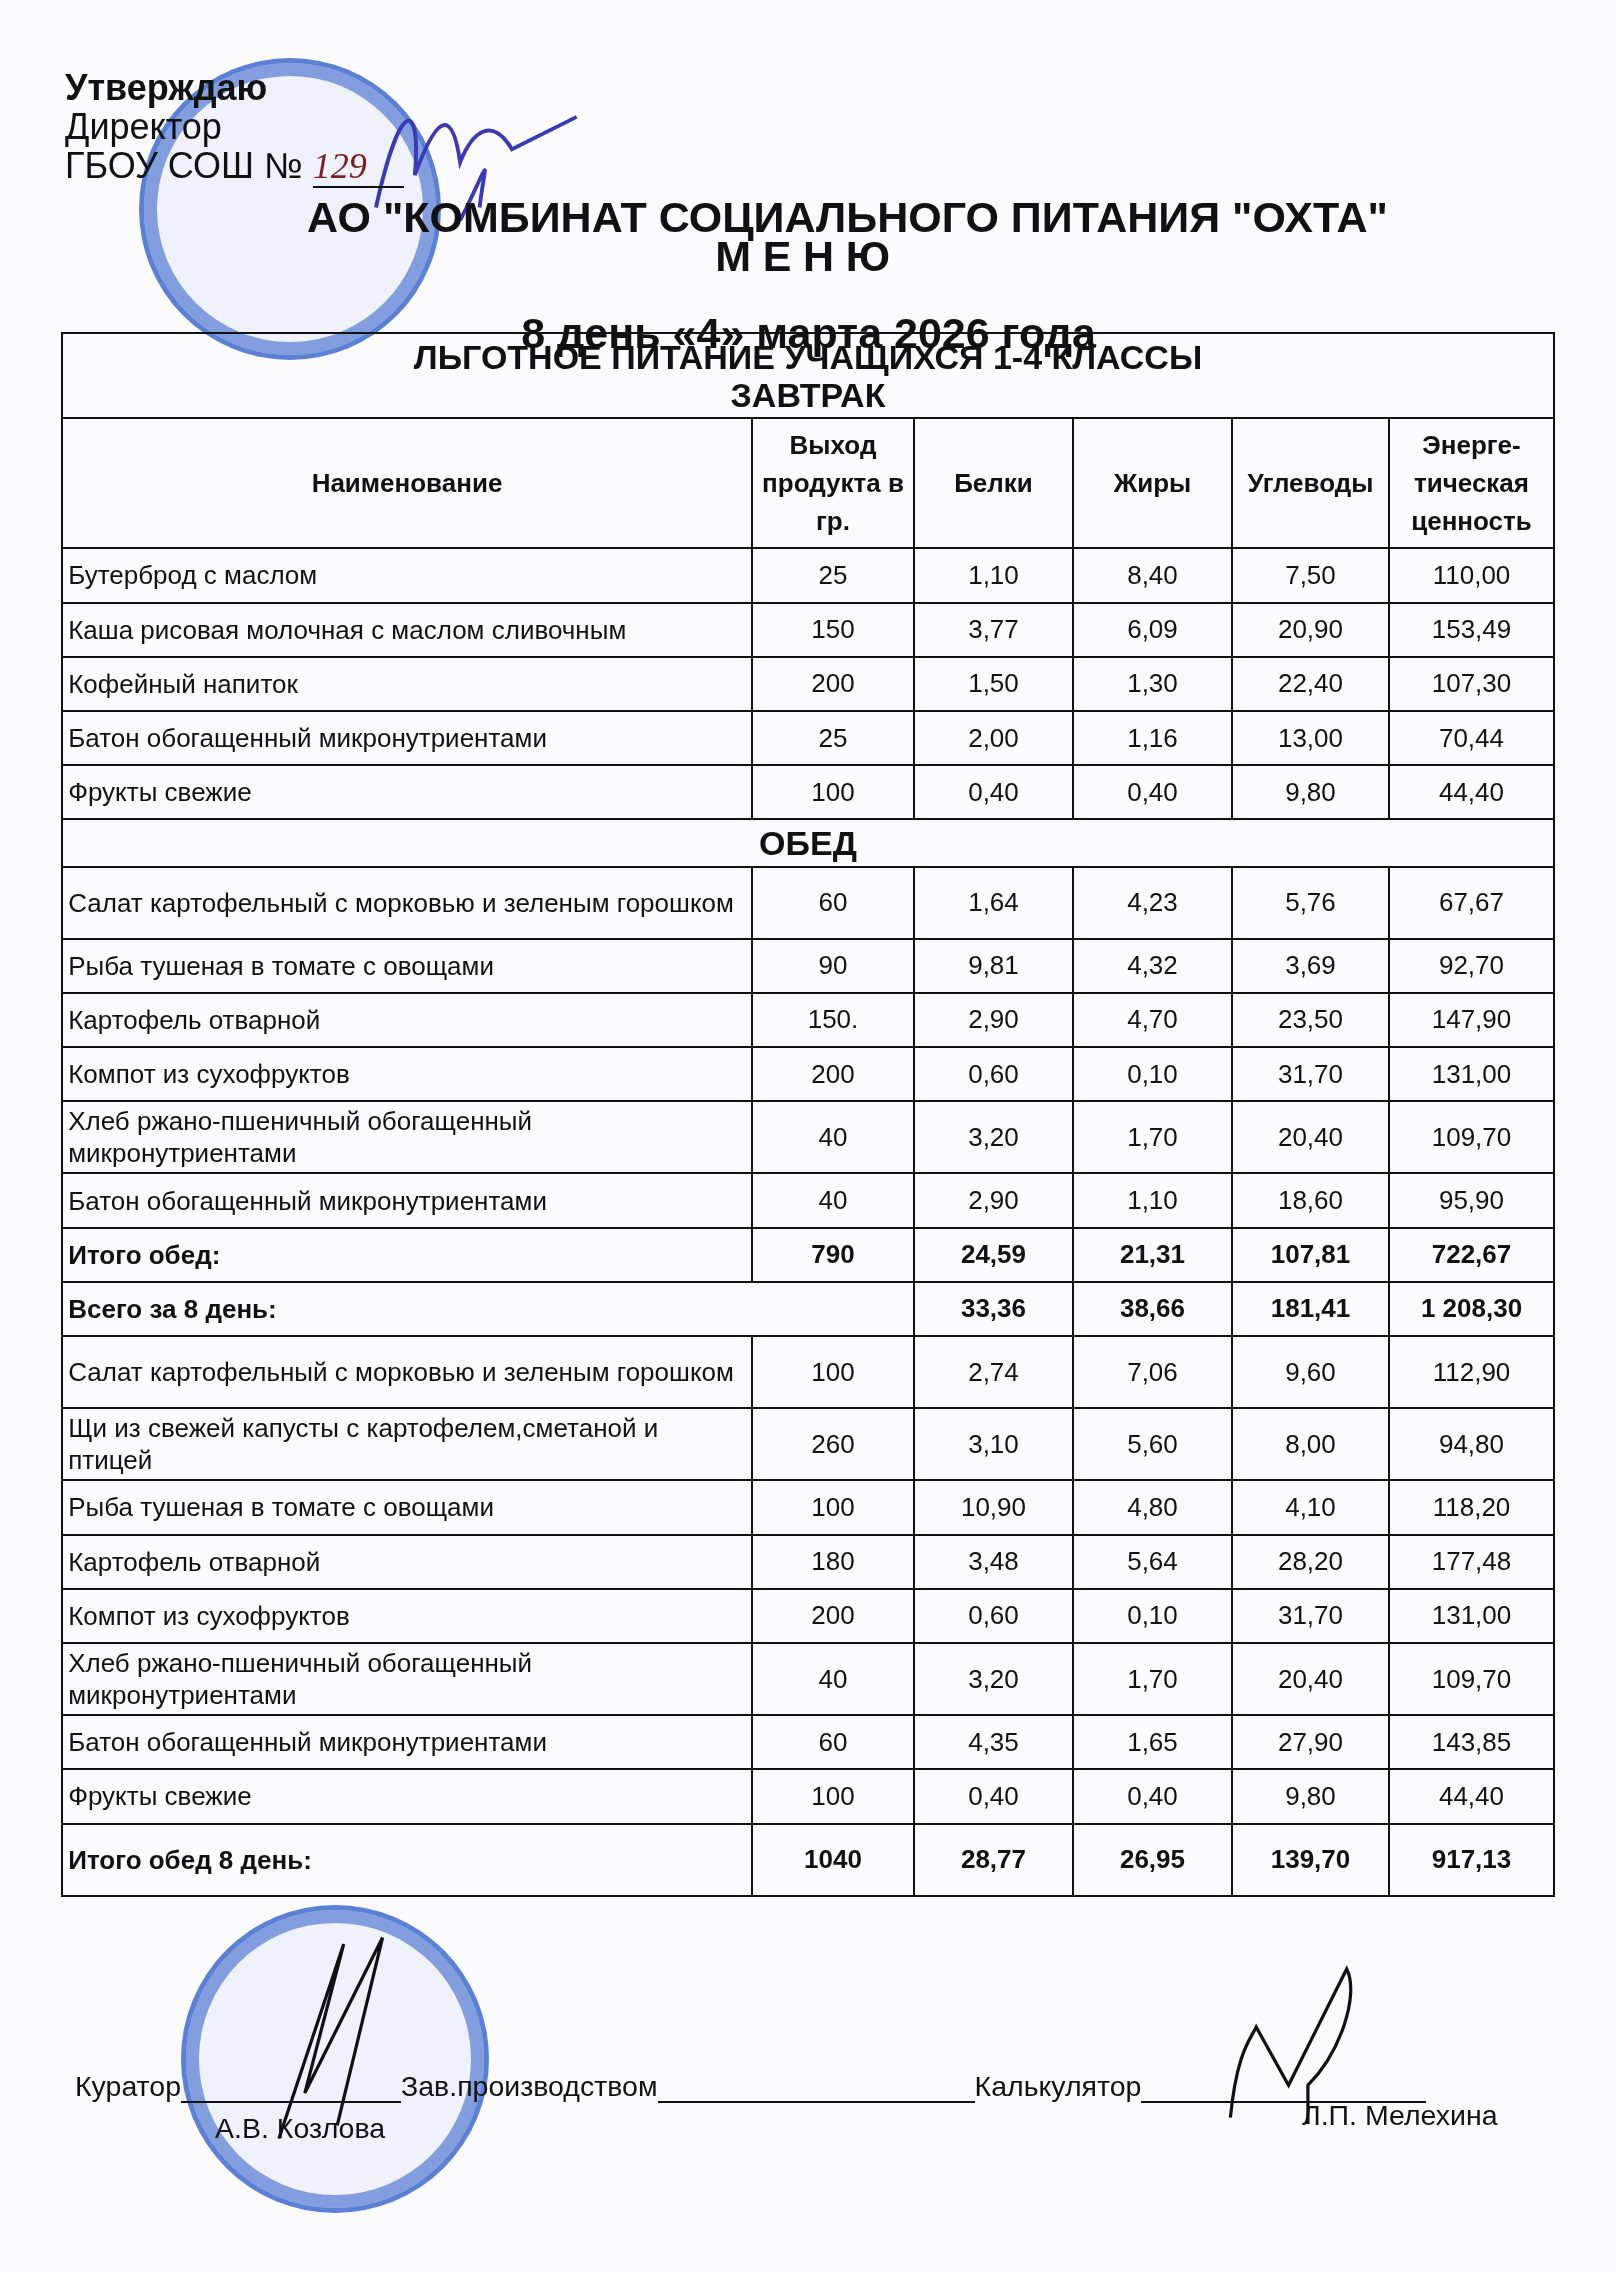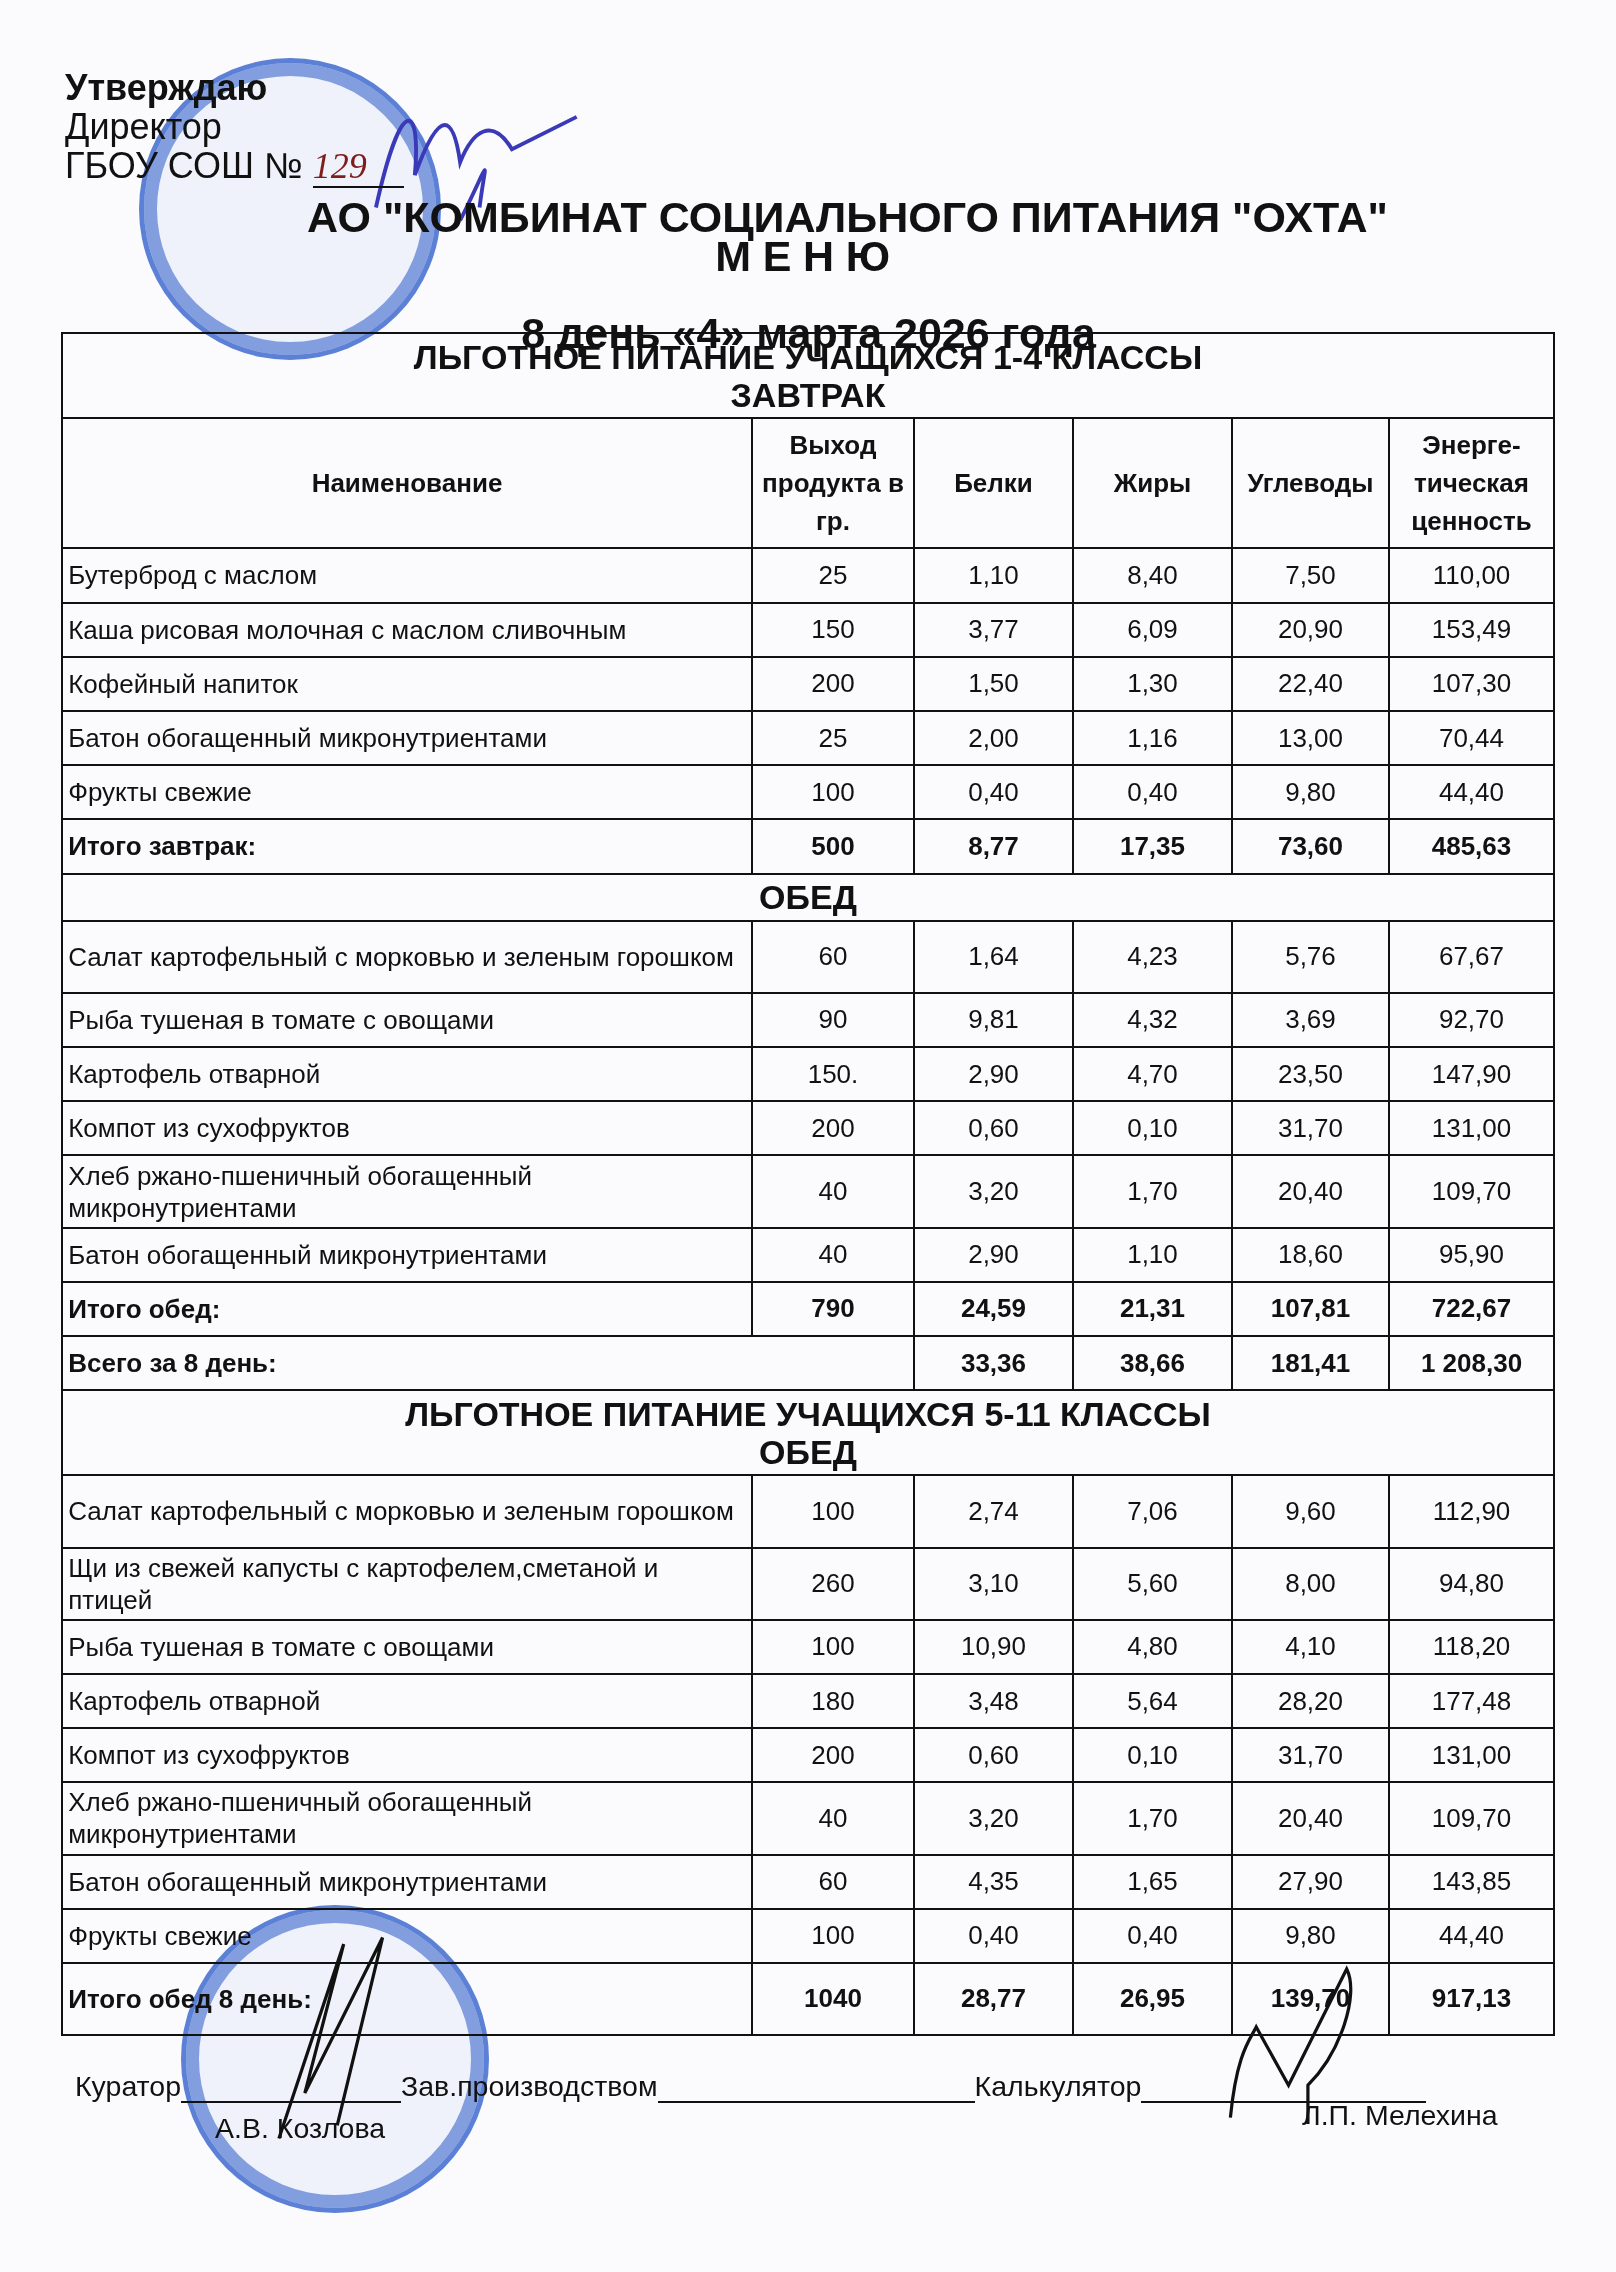--- a/index.html
+++ b/index.html
@@ -126,28 +126,20 @@
     <td class="num">70,44</td>
   </tr>
   <tr class="r1">
     <td class="name">Фрукты свежие</td>
     <td class="num">100</td>
     <td class="num">0,40</td>
     <td class="num">0,40</td>
     <td class="num">9,80</td>
     <td class="num">44,40</td>
   </tr>
-  <tr class="r1 total">
-    <td class="name">Итого  завтрак:</td>
-    <td class="num">500</td>
-    <td class="num">8,77</td>
-    <td class="num">17,35</td>
-    <td class="num">73,60</td>
-    <td class="num">485,63</td>
-  </tr>
 
   <tr class="section">
     <td colspan="6" style="height:40px;">ОБЕД</td>
   </tr>
   <tr class="r2">
     <td class="name">Салат картофельный с морковью и зеленым горошком</td>
     <td class="num">60</td>
     <td class="num">1,64</td>
     <td class="num">4,23</td>
     <td class="num">5,76</td>
@@ -202,26 +194,20 @@
     <td class="num">722,67</td>
   </tr>
   <tr class="r1 total">
     <td class="name" colspan="2">Всего  за 8 день:</td>
     <td class="num">33,36</td>
     <td class="num">38,66</td>
     <td class="num">181,41</td>
     <td class="num">1 208,30</td>
   </tr>
 
-  <tr class="section">
-    <td colspan="6" style="height:78px;">
-      <div>ЛЬГОТНОЕ ПИТАНИЕ УЧАЩИХСЯ  5-11 КЛАССЫ</div>
-      <div>ОБЕД</div>
-    </td>
-  </tr>
   <tr class="r2">
     <td class="name">Салат картофельный с морковью и зеленым горошком</td>
     <td class="num">100</td>
     <td class="num">2,74</td>
     <td class="num">7,06</td>
     <td class="num">9,60</td>
     <td class="num">112,90</td>
   </tr>
   <tr class="r2">
     <td class="name">Щи из свежей капусты с картофелем,сметаной и птицей</td>

